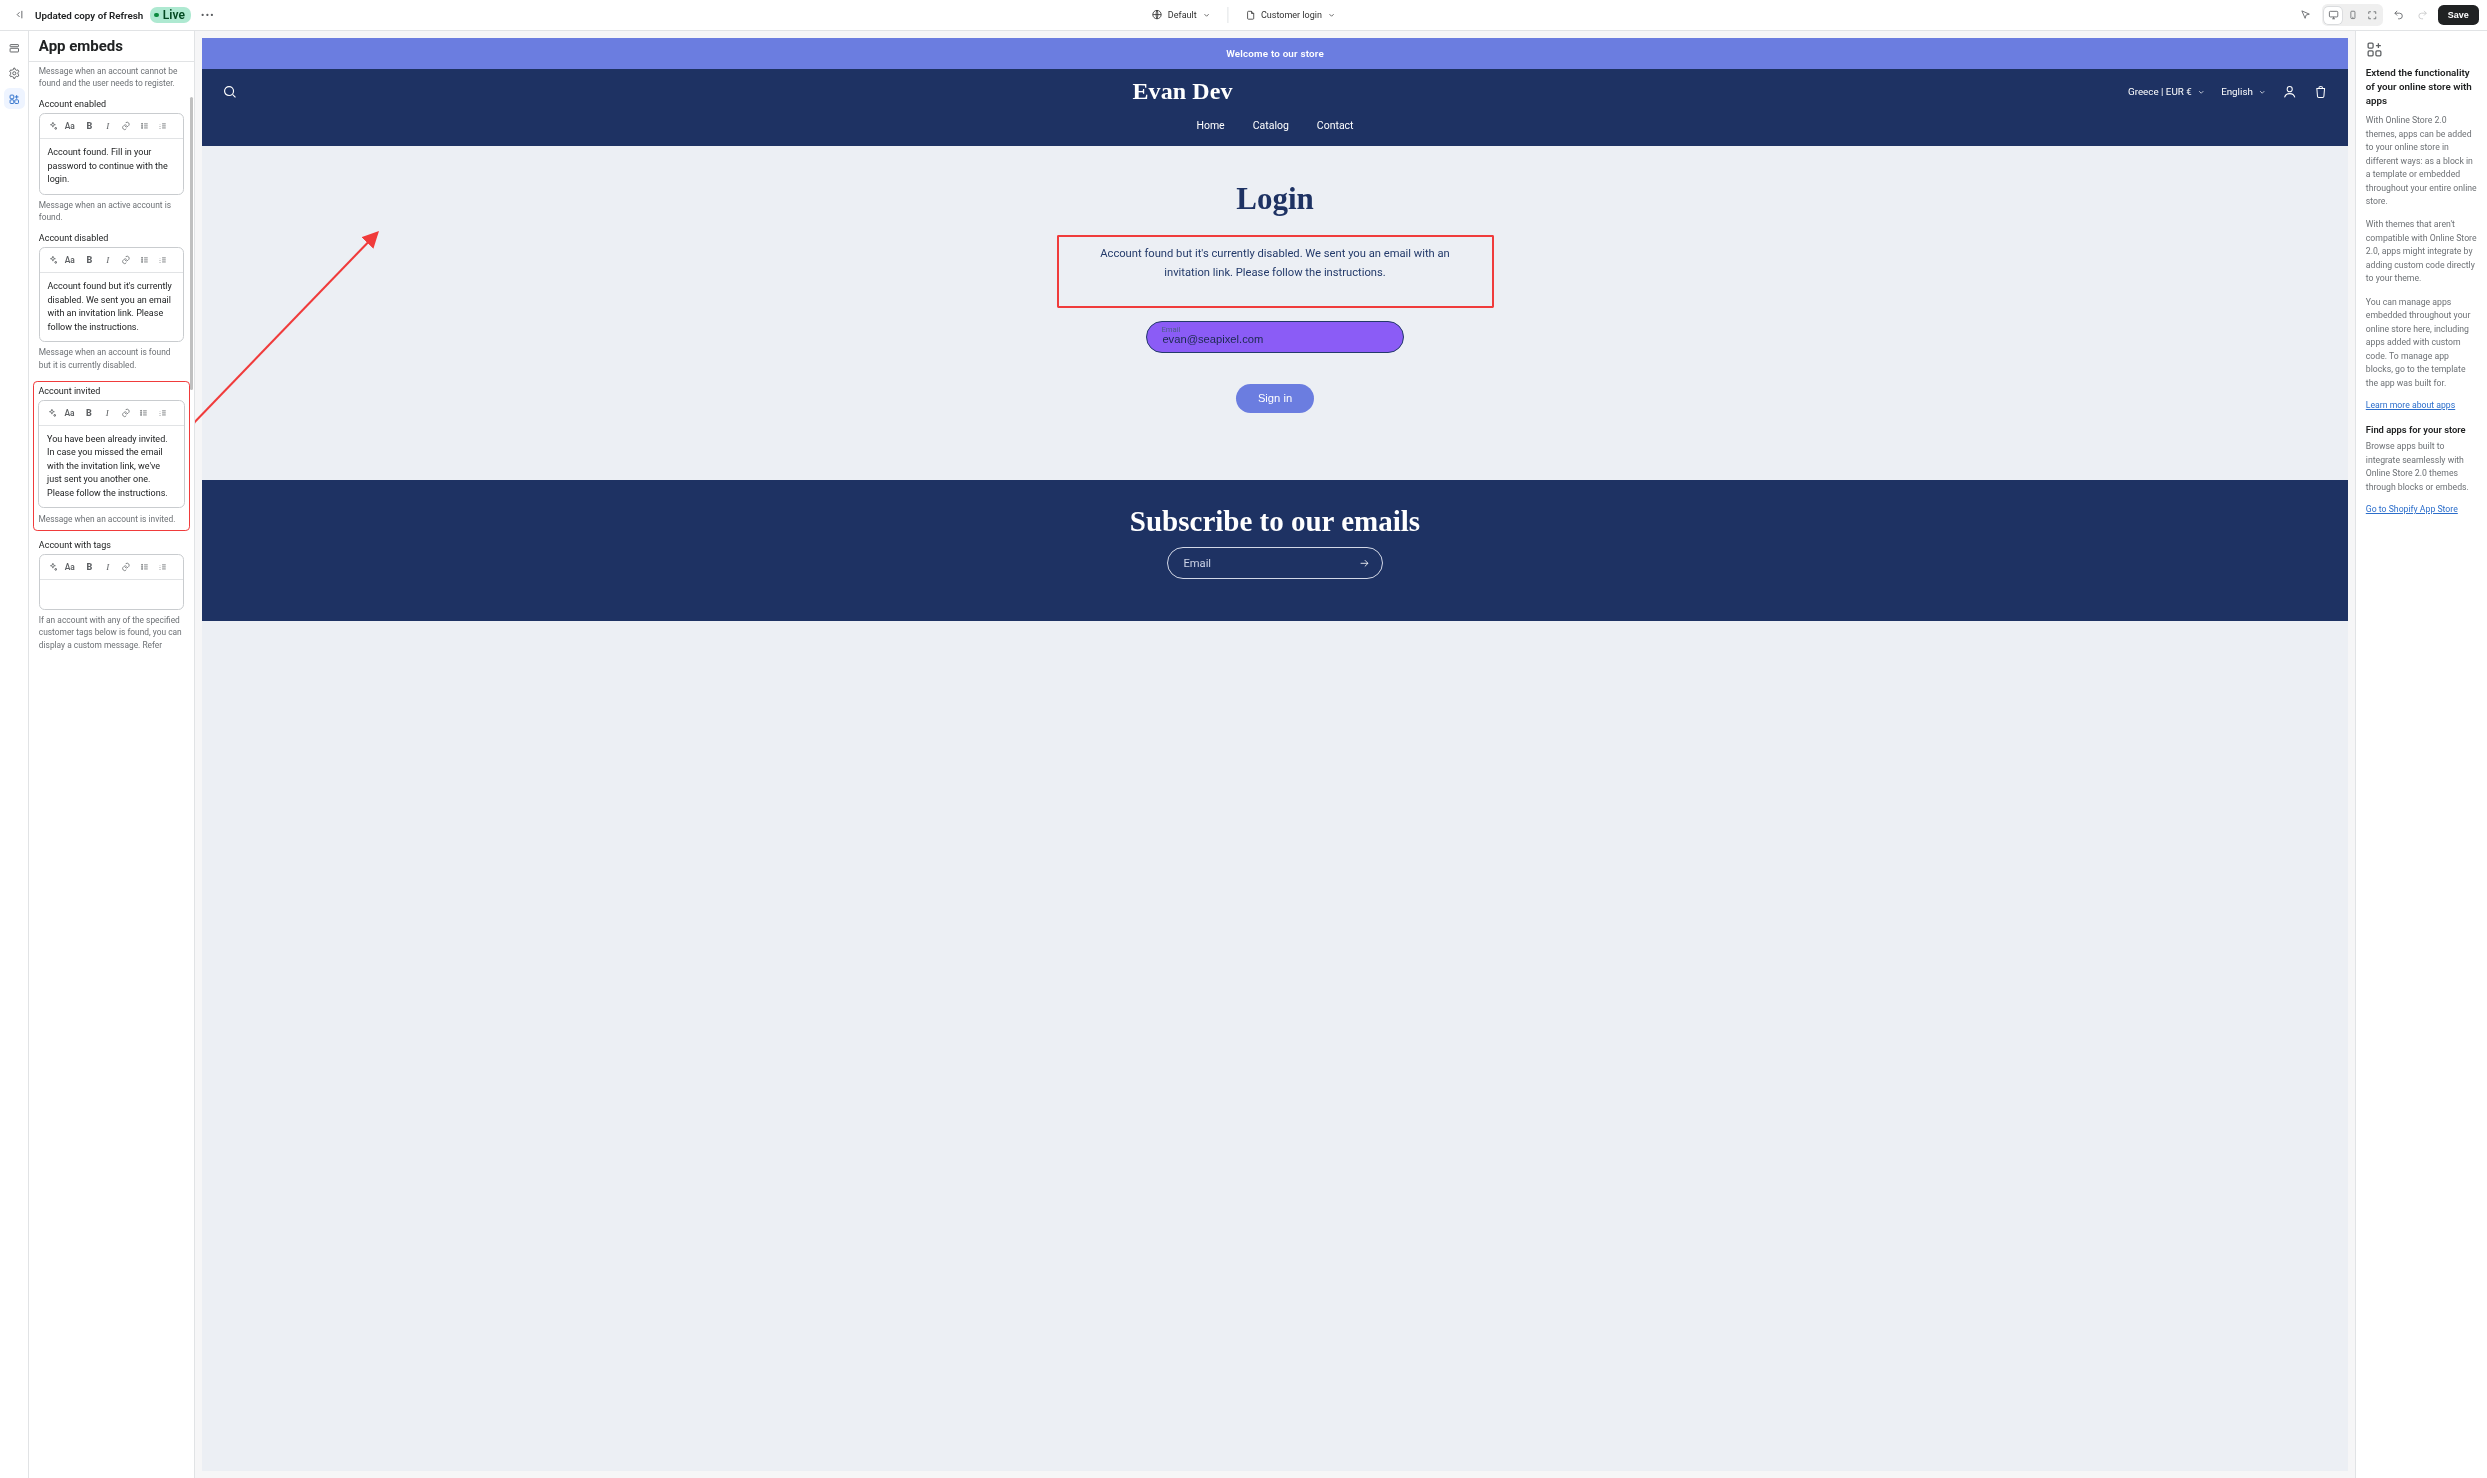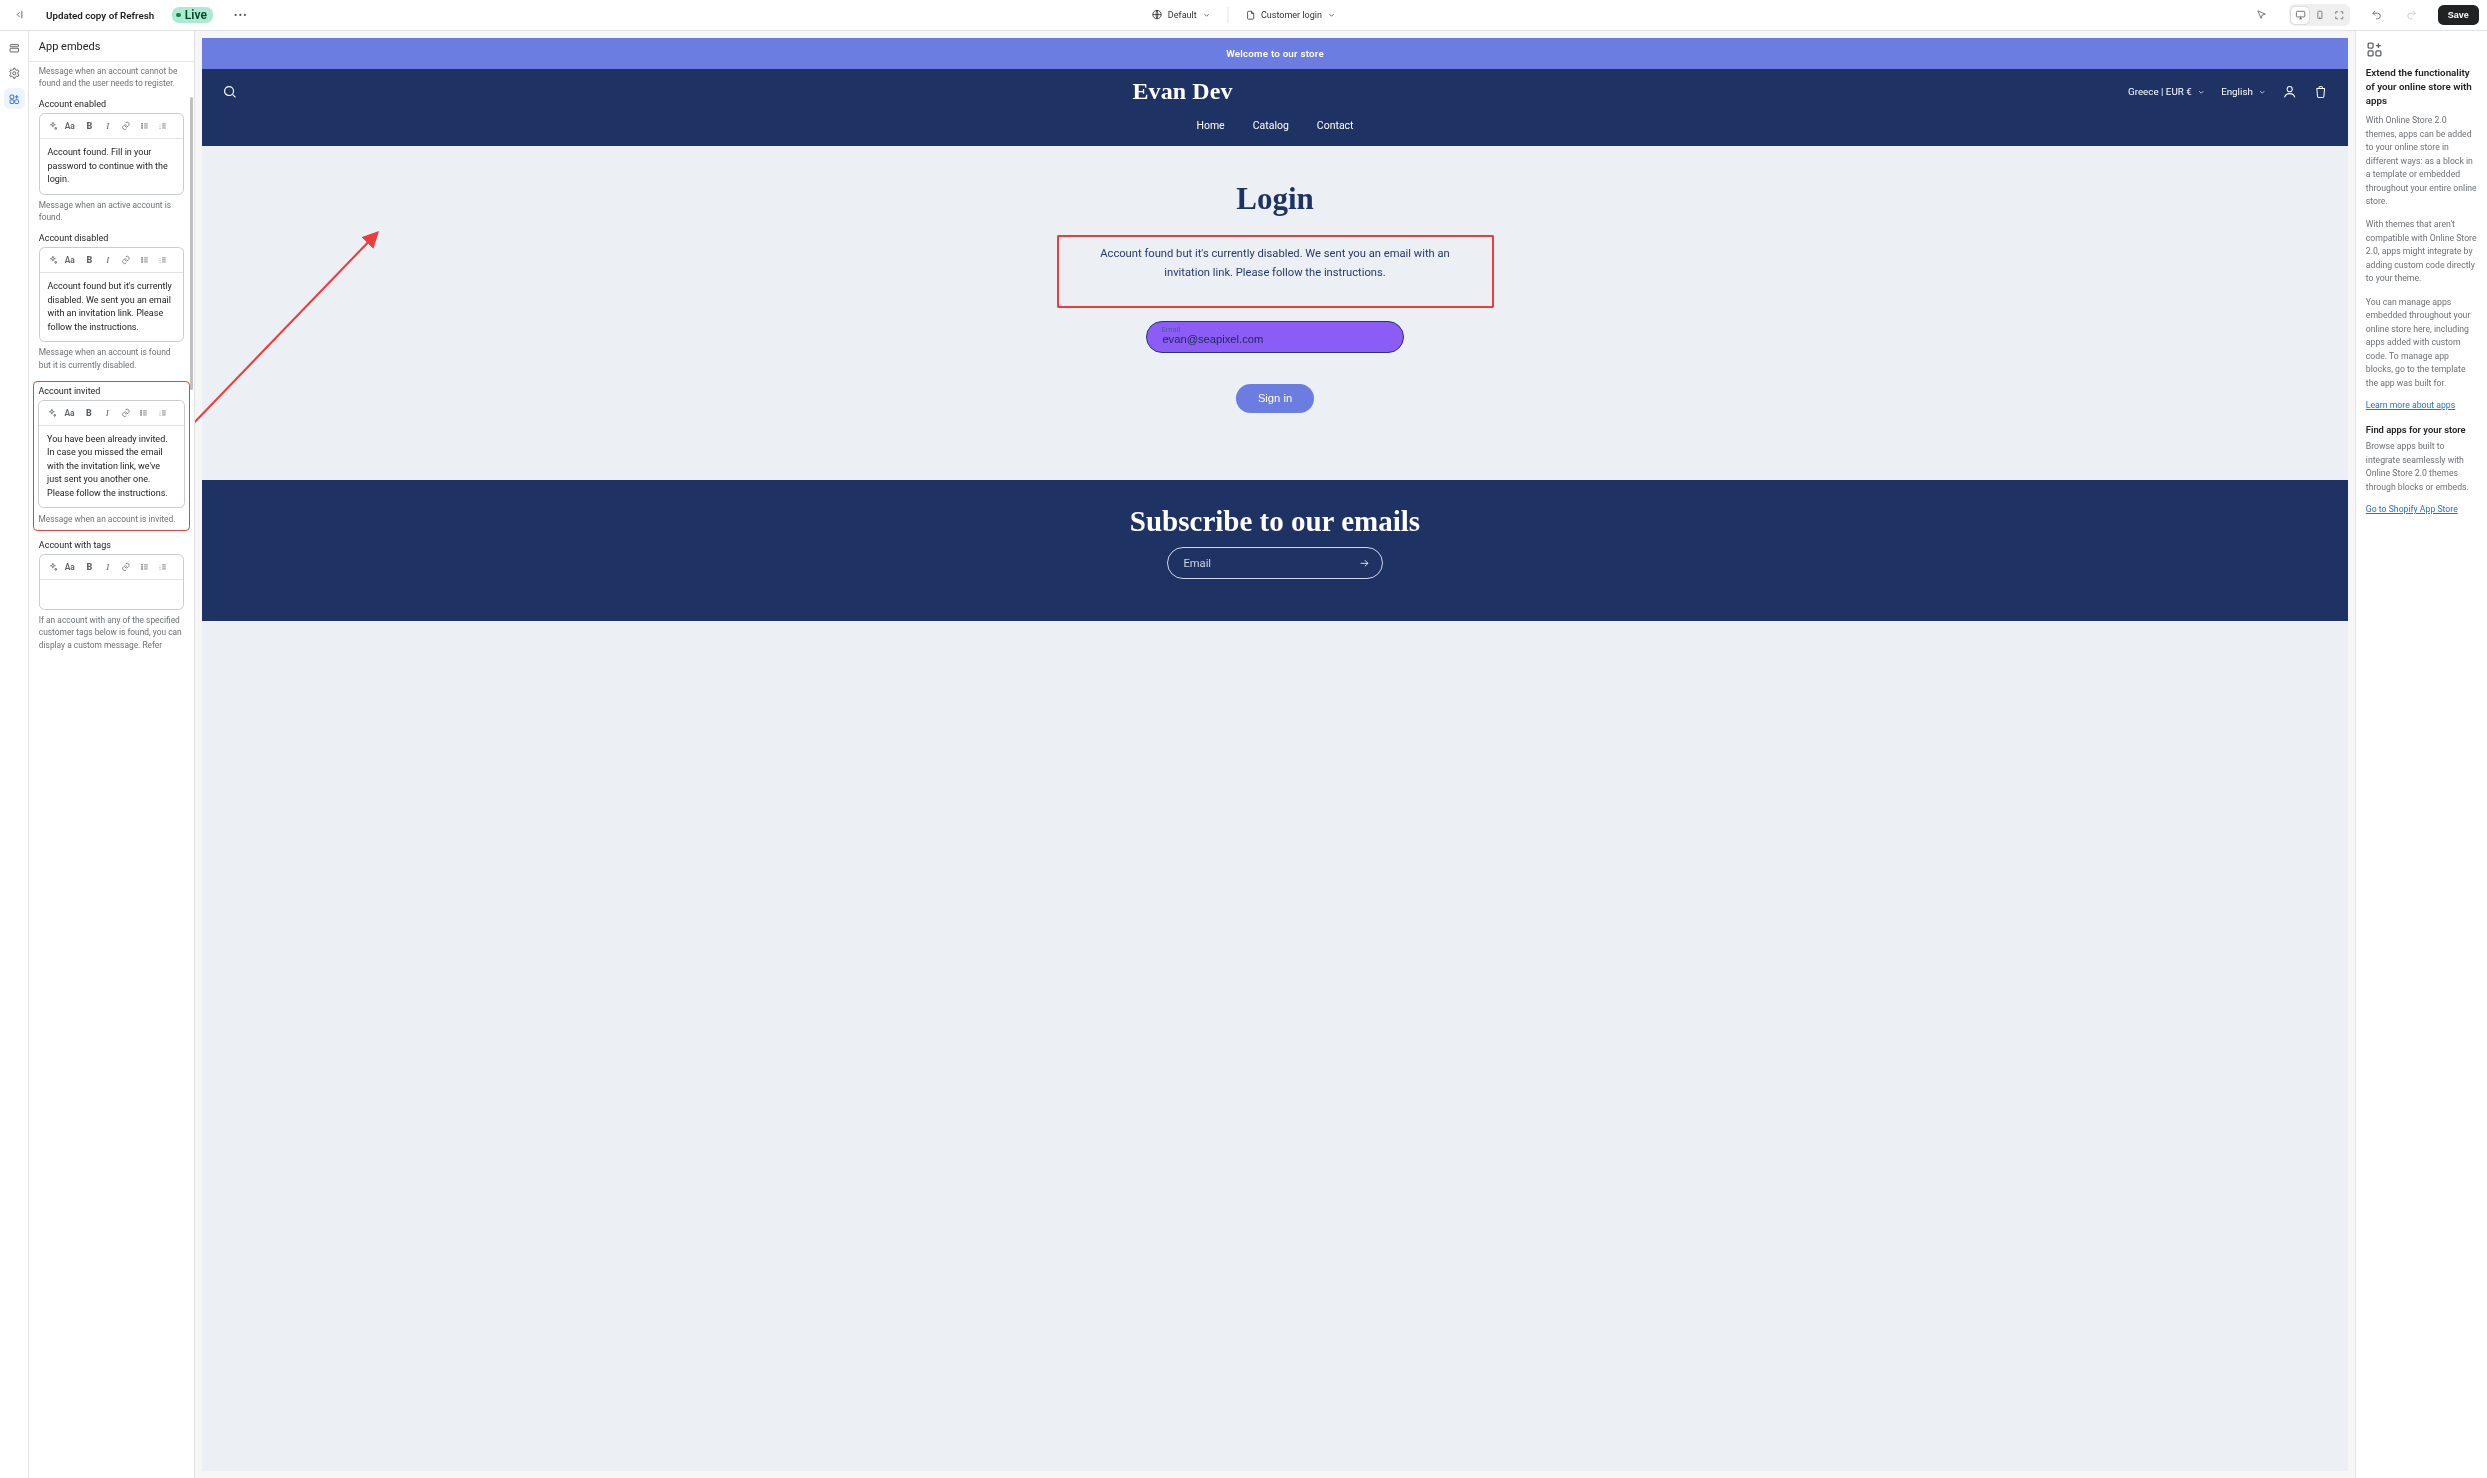--- a/index.html
+++ b/index.html
@@ -32,21 +32,21 @@
   
   .topbar{
     height:31px;
     border-bottom:0.7px solid var(--line);
     display:flex;
     align-items:center;
     justify-content:space-between;
     padding:0 8.4px;
     gap:11.2px;
   }
-  .tb-left,.tb-center,.tb-right{display:flex;align-items:center;gap:18px;}
+  .tb-left,.tb-center,.tb-right{display:flex;align-items:center;gap:7px;}
   .tb-center{position:absolute;left:50%;transform:translateX(-50%);gap:12.6px;}
   .icon-btn{width:19.6px;height:19.6px;border-radius:4.2px;display:flex;align-items:center;justify-content:center;color:#5c5f62;cursor:pointer;}
   .title{font-weight:600;font-size:9.8px;}
   .badge-live{background:var(--green-bg);color:#034a22;font-size:12px;font-weight:600;padding:1.4px 6.3px 1.4px 4.2px;border-radius:7px;display:inline-flex;align-items:center;gap:3.5px;}
   .badge-live::before{content:"";width:4.9px;height:4.9px;border-radius:50%;background:#0a8a3e;display:inline-block;}
   .dots{letter-spacing:1.4px;font-weight:700;color:#5c5f62;}
   .sep{width:0.7px;height:15.4px;background:var(--line);}
   .chip{display:flex;align-items:center;gap:5.6px;color:#303030;font-size:9px;cursor:pointer;padding:2.8px 4.2px;border-radius:4.2px;}
   .chip svg{flex:0 0 auto;}
   .device-group{display:flex;align-items:center;background:#efefef;border-radius:5.6px;padding:2.1px;gap:1.4px;}
@@ -56,21 +56,21 @@
   .undo,.redo{width:17px;height:17px;display:flex;align-items:center;justify-content:center;color:#5c5f62;border-radius:4.2px;cursor:pointer;}
   .redo{opacity:.35;cursor:default;}
 
   
   .shell{display:flex;height:calc(100vh - 31px);min-height:545px;}
   .rail{width:29px;border-right:0.7px solid var(--line);display:flex;flex-direction:column;align-items:center;gap:4.2px;padding-top:7px;}
   .rail .ritem{width:21px;height:21px;display:flex;align-items:center;justify-content:center;border-radius:5.6px;color:#5c5f62;cursor:pointer;}
   .rail .ritem.active{background:#eef4ff;color:#2c6ecb;}
 
   .left{width:166px;border-right:0.7px solid var(--line);display:flex;flex-direction:column;position:relative;}
-  .left-head{height:31px;border-bottom:0.7px solid var(--line);display:flex;align-items:center;padding:0 9.8px;font-weight:400;font-size:11px;}
+  .left-head{height:31px;border-bottom:0.7px solid var(--line);display:flex;align-items:center;padding:0 9.8px;font-weight:700;font-size:15px;}
   .scroll-area{position:relative;flex:1;overflow:hidden;}
   .scrollbar-thumb{position:absolute;right:0.7px;top:35px;width:3.5px;height:293px;background:#c0c0c0;border-radius:2.1px;}
   .left-inner{padding:0 9.8px 14px 9.8px;height:100%;overflow:hidden;}
   .help{font-size:8.4px;color:var(--sub);line-height:1.45;margin:4.2px 0 9.8px;}
   .field-label{font-size:9px;font-weight:400;color:var(--ink);margin-bottom:4.2px;}
   .editor{border:0.7px solid var(--line2);border-radius:5.6px;background:#fff;margin-bottom:2.8px;}
   .editor-toolbar{display:flex;align-items:center;gap:1.4px;padding:3.5px 4.2px;border-bottom:0.7px solid var(--line);}
   .tbtn{width:17px;height:17px;display:flex;align-items:center;justify-content:center;border-radius:3.5px;color:#5c5f62;cursor:pointer;font-size:9px;}
   .tbtn strong{font-weight:800;}
   .tbtn em{font-style:italic;font-family:Georgia,serif;}

